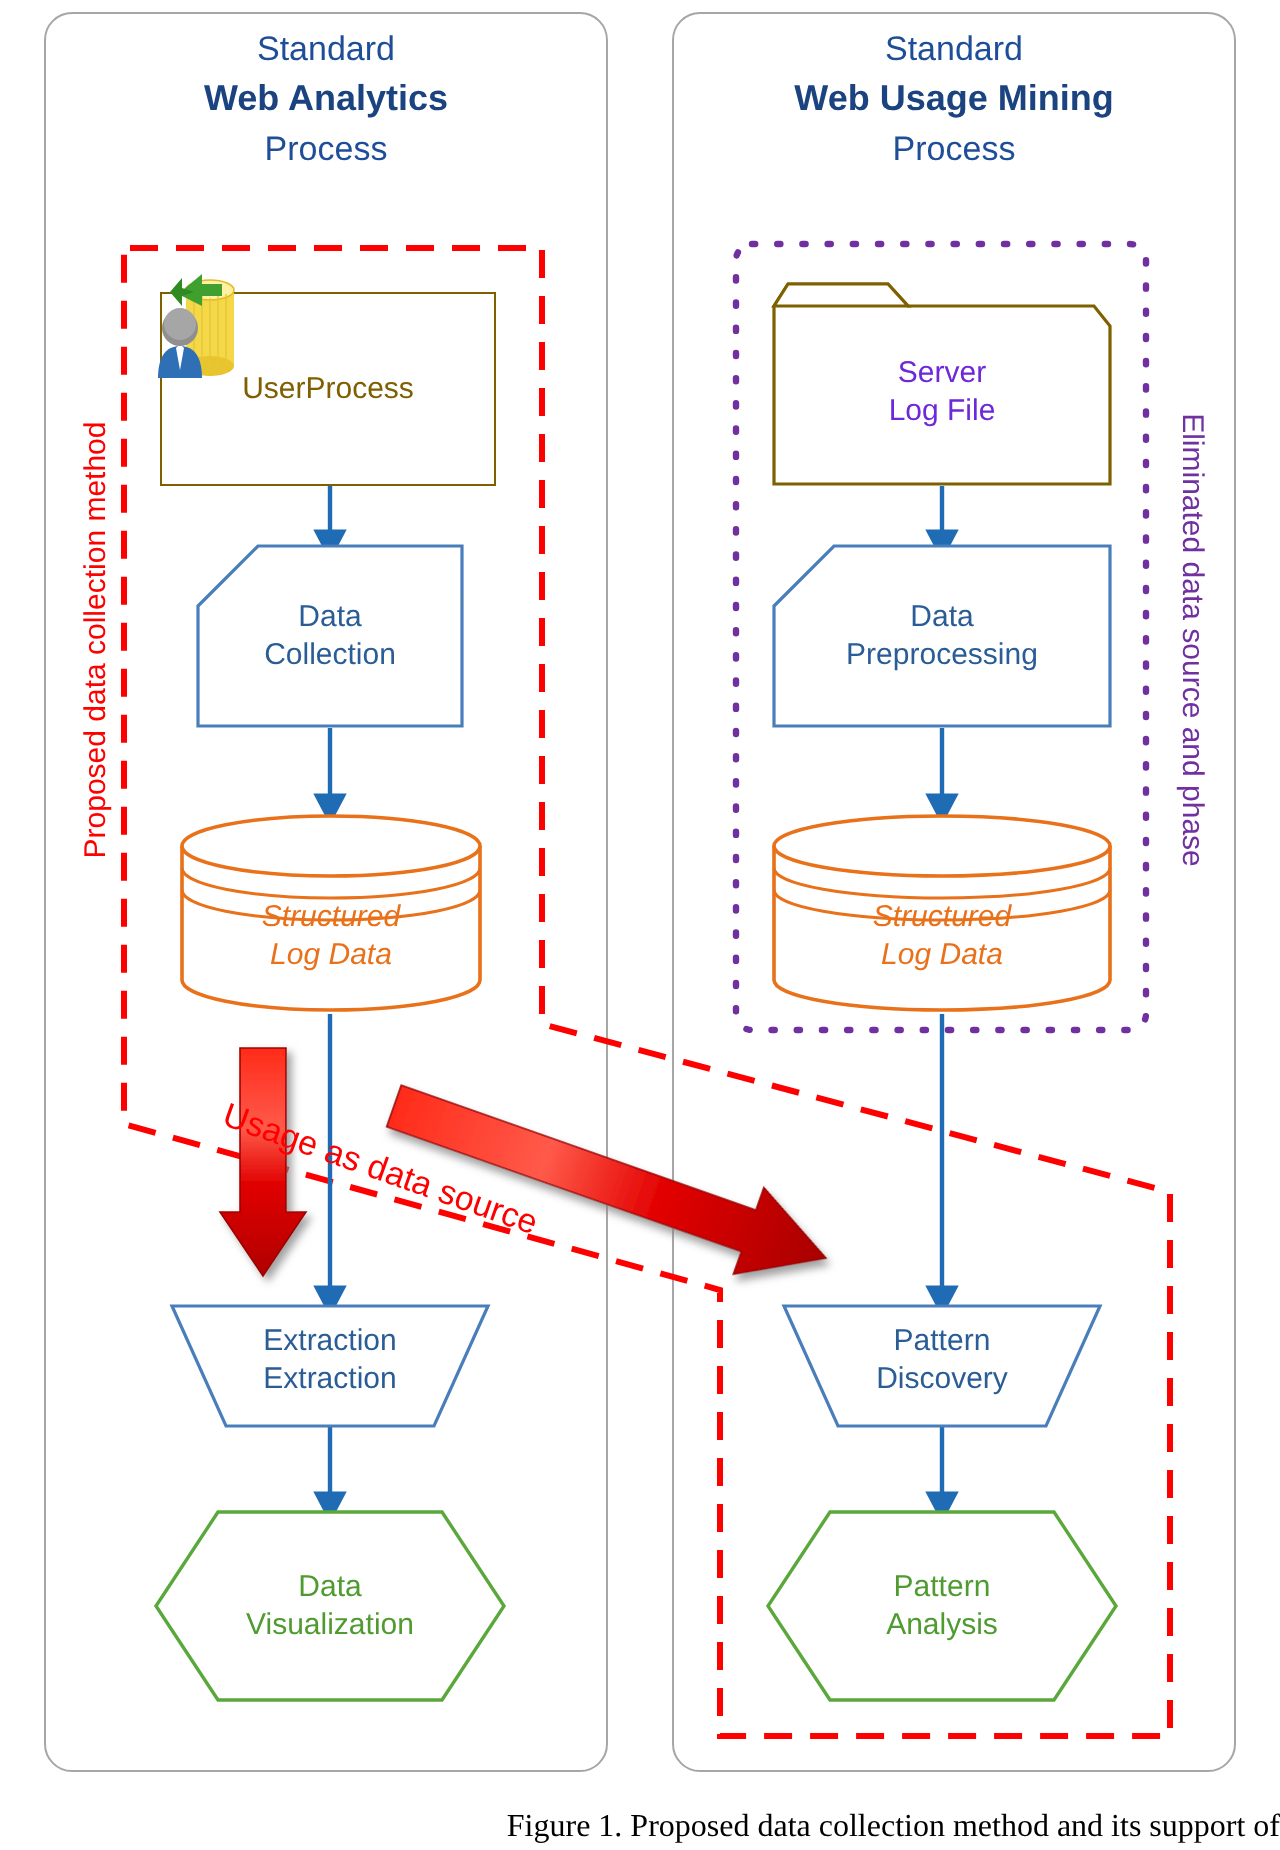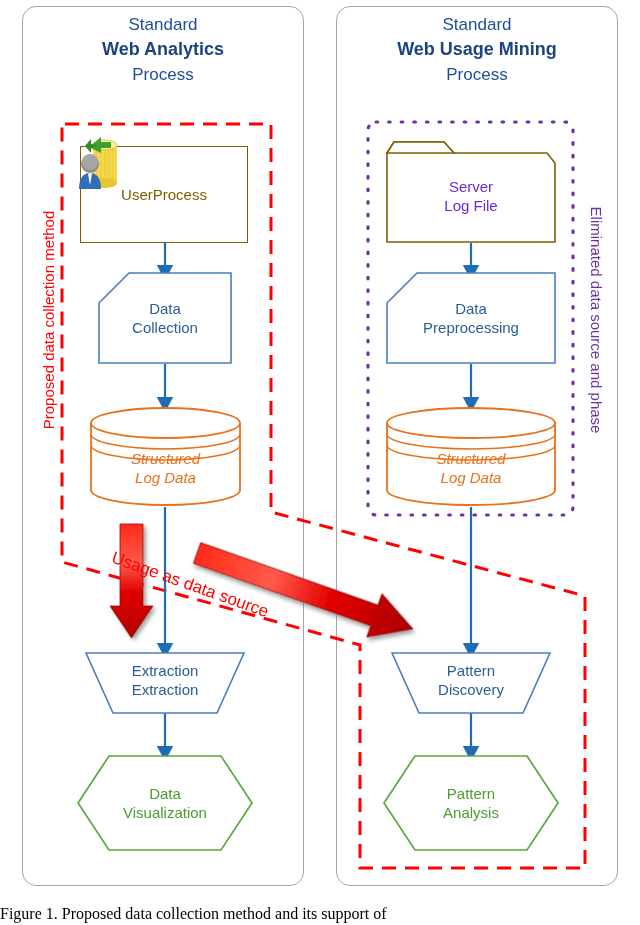--- a/index.html
+++ b/index.html
@@ -121,21 +121,21 @@
     left: 71px; top: 133px;
     width: 52px; height: 62px;
   }
   #user-tracking-icon svg { display: block; }
 
   
   #caption {
     position: absolute;
     left: 0; right: 0;
     top: 905px;
-    text-align: left;
+    text-align: right;
     font-family: "Liberation Serif", serif;
     font-size: 16px;
     color: #000000;
     white-space: nowrap;
     overflow: hidden;
   }
 </style>
 </head>
 <body>
 

